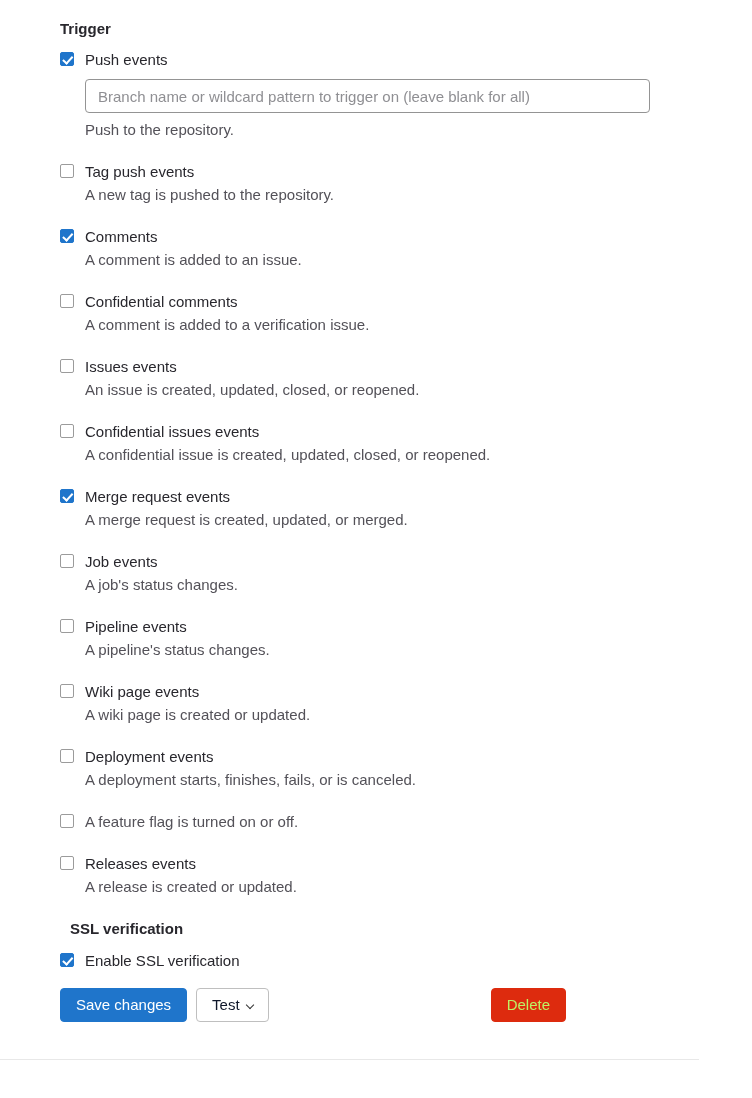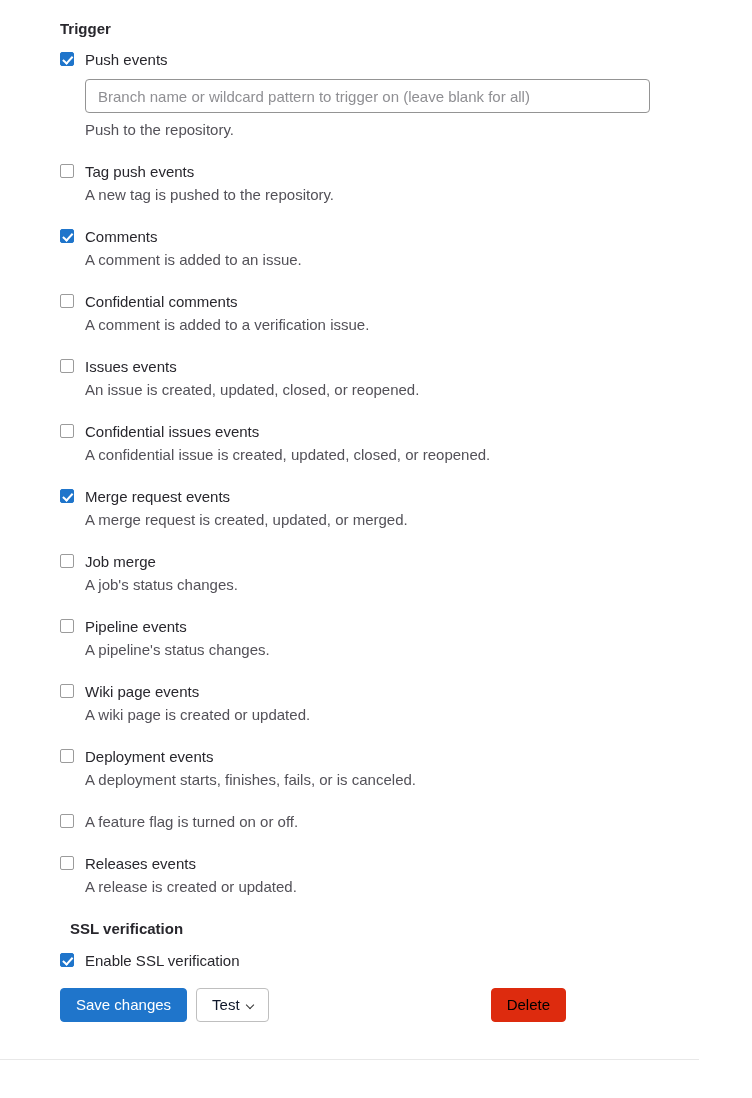--- a/index.html
+++ b/index.html
@@ -57,21 +57,21 @@
 
   .actions { display: flex; align-items: center; gap: 9px; width: 506px; margin-top: 17px; }
   .btn {
     font-family: "Liberation Sans", sans-serif;
     font-size: 15px; line-height: 20px; padding: 6px 15px;
     border-radius: 4px; border: 1px solid transparent;
     cursor: pointer; white-space: nowrap;
   }
   .btn-primary { background: #1f75cb; border-color: #1f75cb; color: #ffffff; }
   .btn-default { background: #ffffff; border-color: #bfbfbf; color: #0f172a; }
-  .btn-danger  { background: #dd2b0e; border-color: #dd2b0e; color: #000000; margin-left: auto; }
+  .btn-danger  { background: #dd2b0e; border-color: #dd2b0e; color: #bef264; margin-left: auto; }
 
   .chevron {
     display: inline-block; width: 6px; height: 6px;
     border: solid #333333; border-width: 0 1.5px 1.5px 0;
     transform: rotate(45deg); margin-left: 7px; margin-bottom: 2px;
   }
 
   .divider {
     width: 699px; margin-left: -60px; margin-top: 37px;
     border-top: 1px solid #e8e8e8; height: 0;
@@ -123,21 +123,21 @@
     </div>
 
     <div class="item">
       <input type="checkbox" class="checkbox" checked="" style="">
       <label class="item-label">Merge request events</label>
       <div class="item-desc">A merge request is created, updated, or merged.</div>
     </div>
 
     <div class="item">
       <input type="checkbox" class="checkbox" style="">
-      <label class="item-label">Job merge</label>
+      <label class="item-label">Job events</label>
       <div class="item-desc">A job's status changes.</div>
     </div>
 
     <div class="item">
       <input type="checkbox" class="checkbox" style="">
       <label class="item-label">Pipeline events</label>
       <div class="item-desc">A pipeline's status changes.</div>
     </div>
 
     <div class="item">

